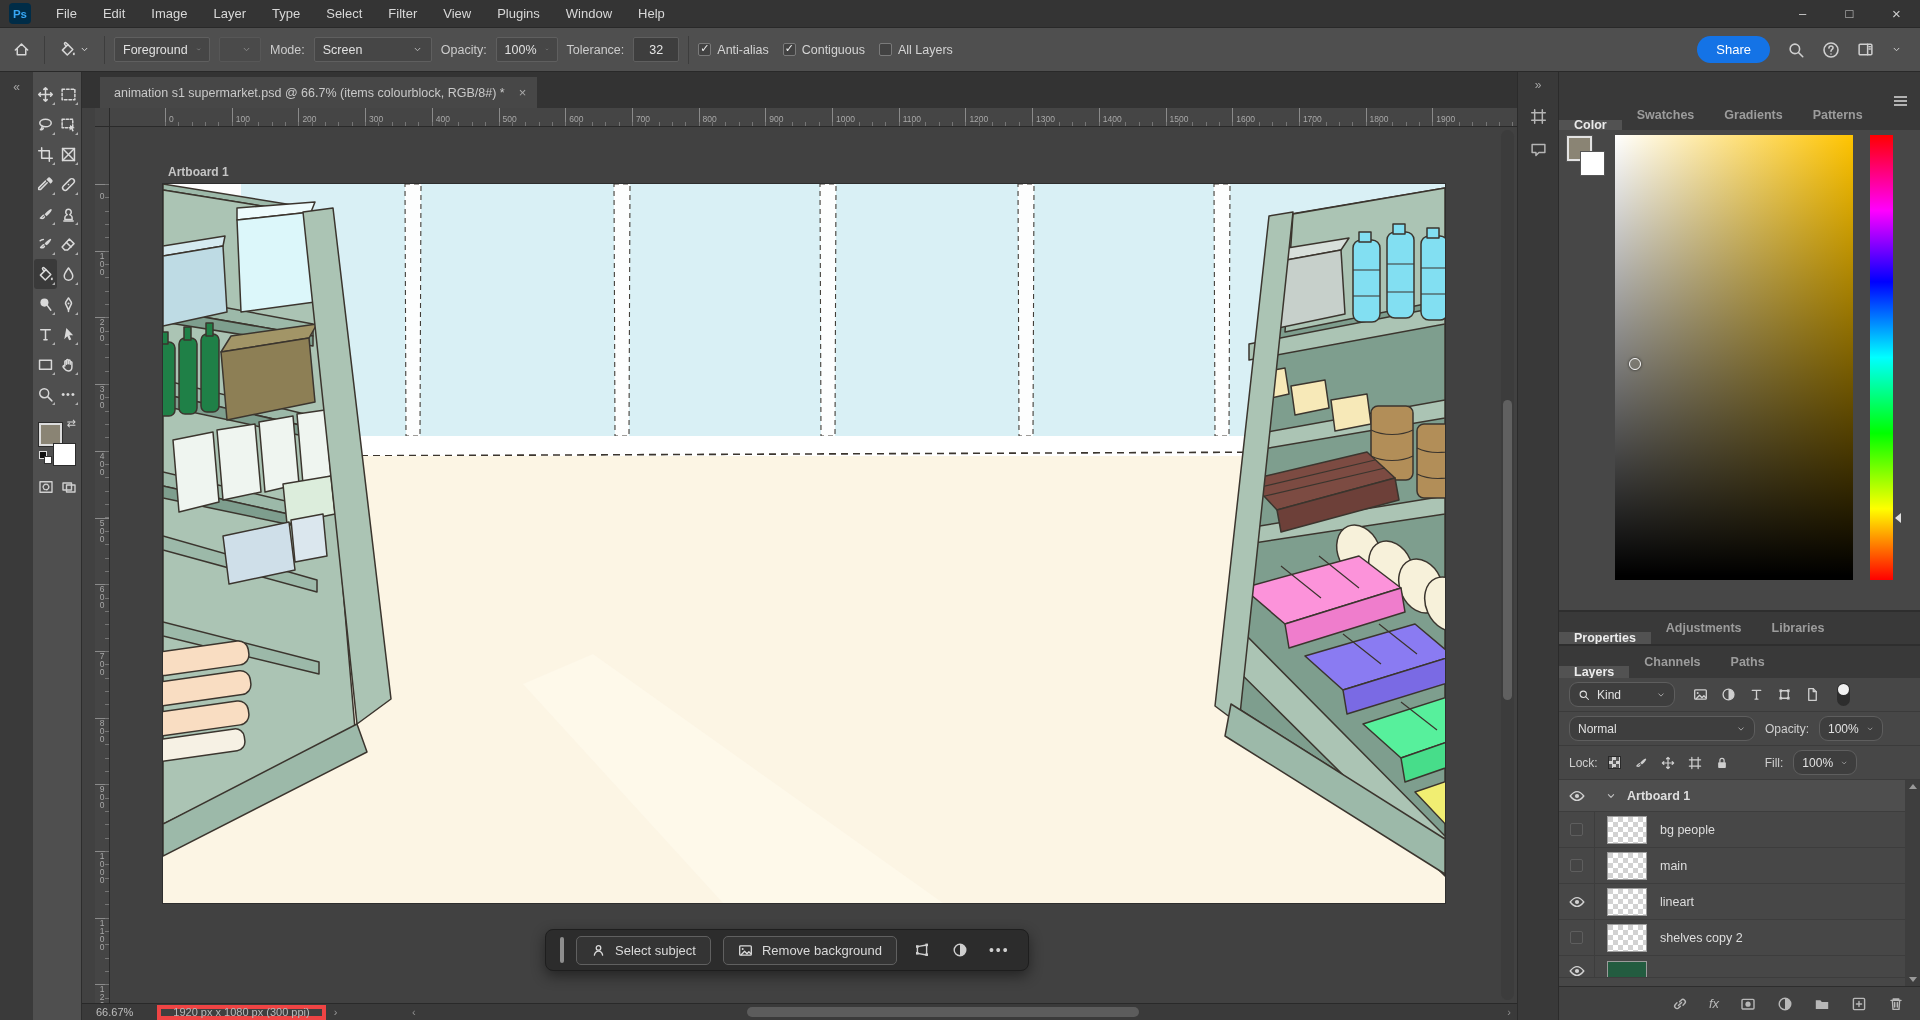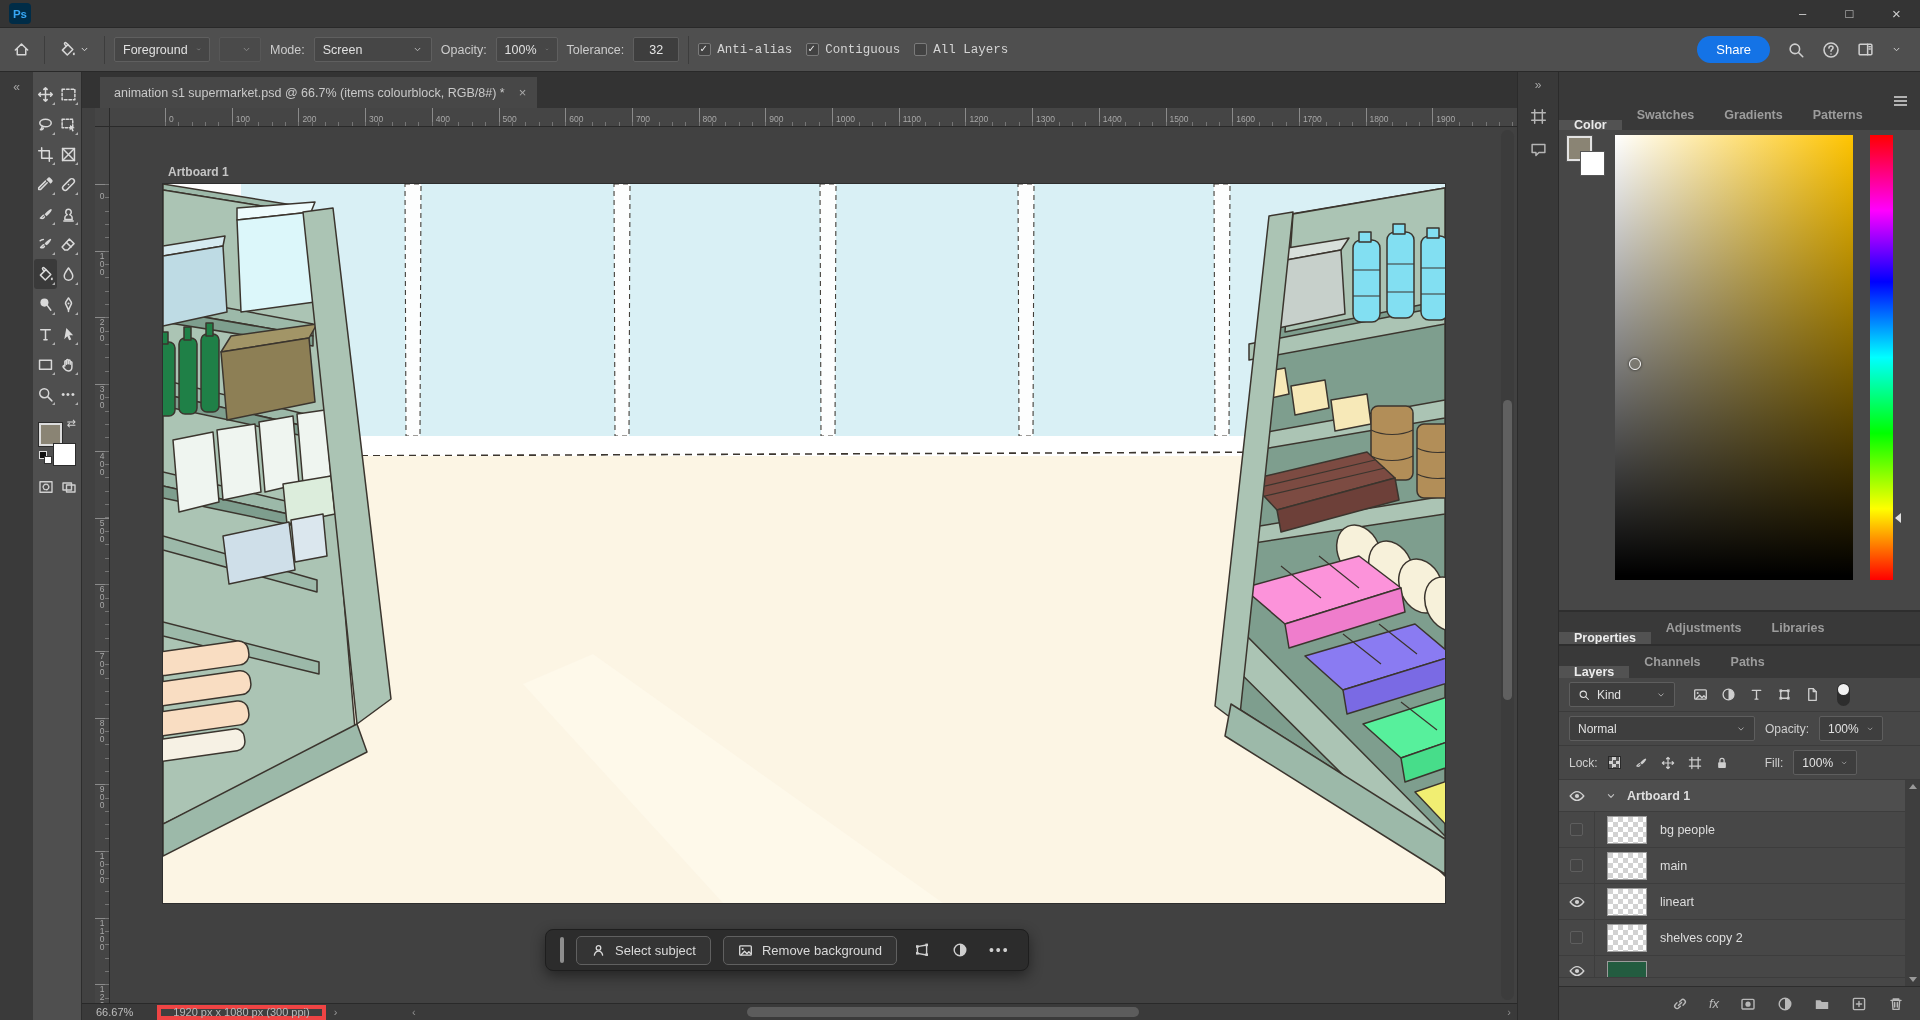--- a/index.html
+++ b/index.html
@@ -20,21 +20,21 @@
   .optionsbar{height:45px;background:#4f4f4f;border-top:1px solid #292929;border-bottom:1px solid #292929;
               display:flex;align-items:center;padding:0 8px;gap:9px;font-size:12.5px;color:#d4d4d4;}
   .ob-icon{color:#d6d6d6;display:flex;align-items:center;gap:3px;padding:0 5px;}
   .ob-sep{width:1px;height:28px;background:#3d3d3d;}
   .ob-select{height:25px;background:#464646;border:1px solid #5f5f5f;border-radius:2px;display:flex;
              align-items:center;gap:8px;padding:0 8px;color:#e0e0e0;}
   .ob-select .chev{color:#b5b5b5;}
   .ob-label{color:#cccccc;}
   .ob-input{width:46px;height:25px;background:#3e3e3e;border:1px solid #5f5f5f;border-radius:2px;
             display:flex;align-items:center;justify-content:center;color:#e6e6e6;}
-  .ob-check{display:flex;align-items:center;gap:6px;font-family:Liberation Mono, monospace;}
+  .ob-check{display:flex;align-items:center;gap:6px;}
   .cb{width:13px;height:13px;border:1px solid #7a7a7a;border-radius:2px;background:#424242;position:relative;}
   .cb-true::after{content:"✓";position:absolute;left:1px;top:-2px;font-size:11px;color:#f0f0f0;}
   .ob-right{margin-left:auto;display:flex;align-items:center;gap:17px;padding-right:10px;}
   .share-btn{height:27px;padding:0 19px;border-radius:14px;background:var(--c-accent,#1473e6);color:#fff;
              display:flex;align-items:center;font-size:13px;}
   .ob-right .ric{color:#cfcfcf;}
 
   
   .workspace{position:absolute;top:72px;left:0;right:0;bottom:0;display:flex;}
   .left-gutter{width:33px;background:#3a3a3a;color:#a5a5a5;font-size:12px;text-align:center;padding-top:8px;}
@@ -127,21 +127,21 @@
       background:linear-gradient(180deg,rgba(0,0,0,0) 0%,#000 99%),linear-gradient(90deg,#ffffff,var(--c-gold,#ffc400));}
   .picker-ring{position:absolute;left:70px;top:228px;width:12px;height:12px;border:1.5px solid #fafafa;
       border-radius:50%;box-shadow:0 0 3px rgba(0,0,0,.7);}
   .hue-strip{position:absolute;left:311px;top:5px;width:23px;height:445px;
       background:linear-gradient(180deg,#ff0000 0%,#ff00ff 17%,#0000ff 33%,#00ffff 50%,#00ff00 67%,#ffff00 84%,#ff0000 100%);}
   .hue-marker{position:absolute;left:336px;top:383px;width:0;height:0;border-right:6px solid #e0e0e0;
       border-top:5px solid transparent;border-bottom:5px solid transparent;}
 
   .panel-row{height:34px;display:flex;align-items:center;padding:0 10px;gap:10px;background:#474747;
              font-size:12px;color:#cfcfcf;flex-shrink:0;border-bottom:1px solid #3b3b3b;}
-  .sel-box{height:25px;background:#3e3e3e;border:1px solid #5e5e5e;border-radius:2px;display:flex;
+  .sel-box{height:25px;background:#3e3e3e;border:1px solid #5e5e5e;border-radius:9px;display:flex;
            align-items:center;gap:7px;padding:4px 8px;color:#e2e2e2;}
   .sel-box .chev{margin-left:auto;color:#b0b0b0;}
   .kind-box{width:106px;}
   .blend-box{width:186px;}
   .mini-box{width:64px;}
   .row-icons{display:flex;align-items:center;gap:13px;color:#cfcfcf;}
   .toggle-pill{width:13px;height:23px;background:#2d2d2d;border-radius:7px;position:relative;margin-left:4px;}
   .toggle-pill::after{content:"";position:absolute;left:1px;top:1px;width:11px;height:11px;background:#f2f2f2;
       border-radius:50%;}
   .checker-sm{width:13px;height:13px;background:repeating-conic-gradient(#cfcfcf 0 25%,#565656 0 50%) 0 0/7px 7px;
@@ -346,20 +346,34 @@
         <rect x="2" y="4" width="8.5" height="7"></rect>
         <rect x="5.5" y="6" width="8.5" height="7"></rect>
       </symbol>
   </defs>
 </svg>
 
 <div class="app">
 
   <div class="menubar">
     <div class="ps-logo">Ps</div>
+    <div style="display:flex">
+
+    <span class="menu-item">File</span>
+        <span class="menu-item">Edit</span>
+        <span class="menu-item">Image</span>
+        <span class="menu-item">Layer</span>
+        <span class="menu-item">Type</span>
+        <span class="menu-item">Select</span>
+        <span class="menu-item">Filter</span>
+        <span class="menu-item">View</span>
+        <span class="menu-item">Plugins</span>
+        <span class="menu-item">Window</span>
+        <span class="menu-item">Help</span>
+      </div>
     <div class="win-controls">
       <div class="win-btn">–</div>
       <div class="win-btn">□</div>
       <div class="win-btn" style="font-size:15px">×</div>
     </div>
   </div>
 
   <div class="optionsbar">
     <span class="ob-icon">
         <svg class="icon" width="17" height="17">

